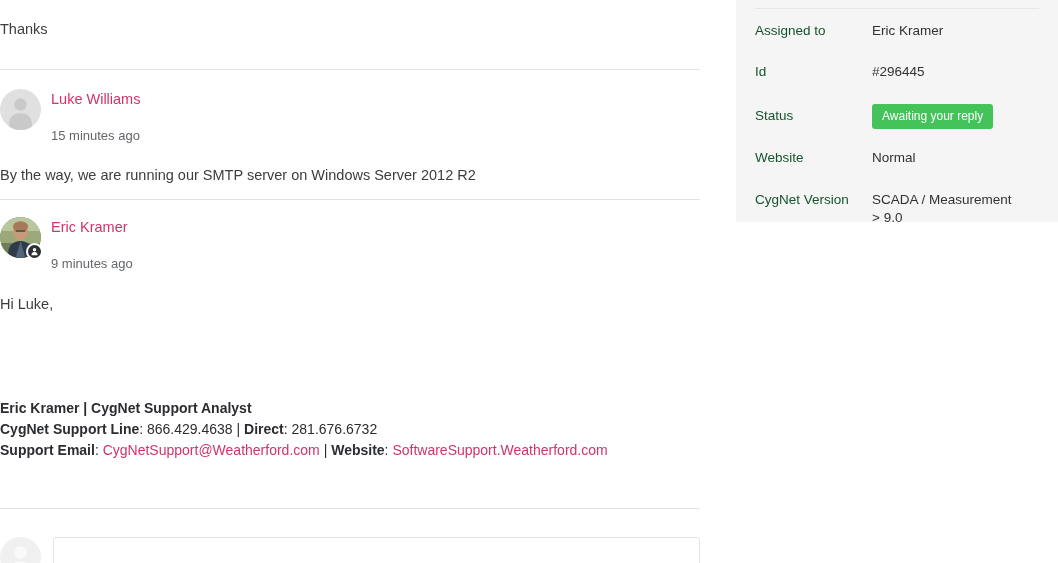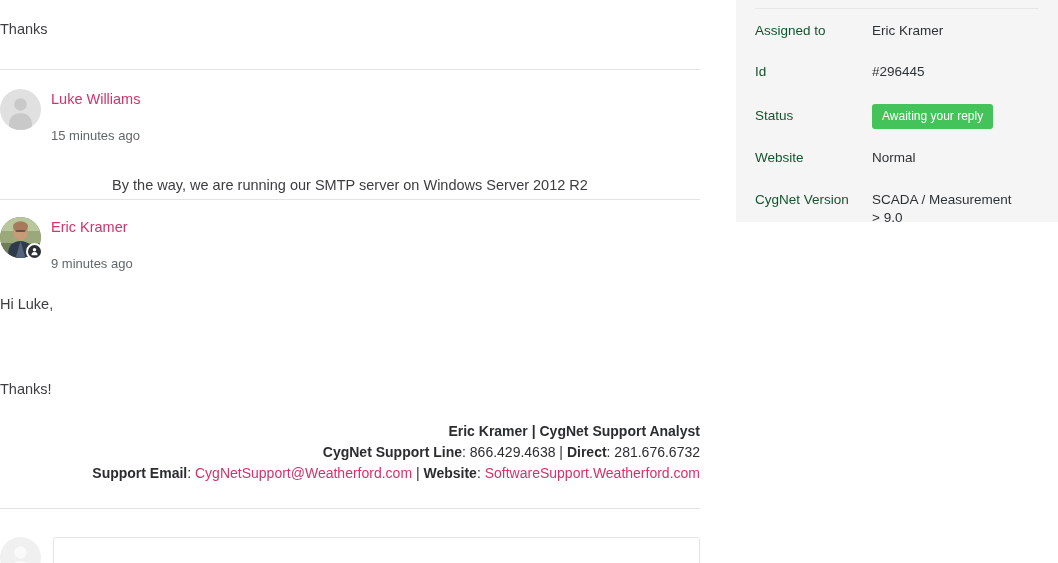--- a/index.html
+++ b/index.html
@@ -68,21 +68,20 @@
     font-size: 13px;
     line-height: 1.5;
     margin-top: 18px;
   }
 
   
   .sig {
     font-size: 14px;
     line-height: 1.5;
     color: #2b2d30;
-    text-align: right;
   }
   .sig b { font-weight: bold; }
   .sig a { color: #d1336a; text-decoration: none; cursor: pointer; }
 
   
   .composer {
     display: flex; align-items: flex-start; gap: 12px;
   }
   .composer .avatar.placeholder .ring { background: #f0f0f0; }
   .reply-box {
@@ -160,21 +159,21 @@
               <path d="M20.5 24.2c-7.2 0-11.4 4.6-11.4 10.4v6.4h22.8v-6.4c0-5.8-4.2-10.4-11.4-10.4z" fill="#c9c9c9"></path>
             </svg>
           </div>
         </div>
         <div class="meta">
           <a class="author" href="#">Luke Williams</a>
           <div class="time">15 minutes ago</div>
         </div>
       </div>
 
-      <div class="msg-body" style="margin-top:28px;text-align:center;">By the way, we are running our SMTP server on Windows Server 2012 R2</div>
+      <div class="msg-body" style="margin-top:18px;">By the way, we are running our SMTP server on Windows Server 2012 R2</div>
     </div>
 
     <div class="divider" style="position:absolute; left:0; top:199px; width:700px;"></div>
 
     <div style="position:absolute; left:0; top:217px; width:700px;">
 
       <div class="msg-head">
         <div class="avatar photo">
           <div class="ring">
             <svg width="41" height="41" viewBox="0 0 41 41" aria-hidden="true">
@@ -208,21 +207,20 @@
         </div>
       </div>
 
       <div class="msg-body" style="margin-top:19px;">Hi Luke,</div>
 
       <div class="spacer-line"></div>
 
 
       <div class="spacer-line" style="height:42px;"></div>
 
-      <div class="msg-body">Thanks!</div>
 
       <div class="sig" style="margin-top:20px;">
         <div>
           <b>Eric Kramer | CygNet Support Analyst</b>
         </div>
         <div>
           <b>CygNet Support Line</b><span>: </span><span>866.429.4638</span><span> | </span><b>Direct</b><span>: </span><span>281.676.6732</span>
         </div>
         <div>
           <b>Support Email</b><span>: </span><a href="#">CygNetSupport@Weatherford.com</a><span> | </span><b>Website</b><span>: </span><a href="#">SoftwareSupport.Weatherford.com</a>

